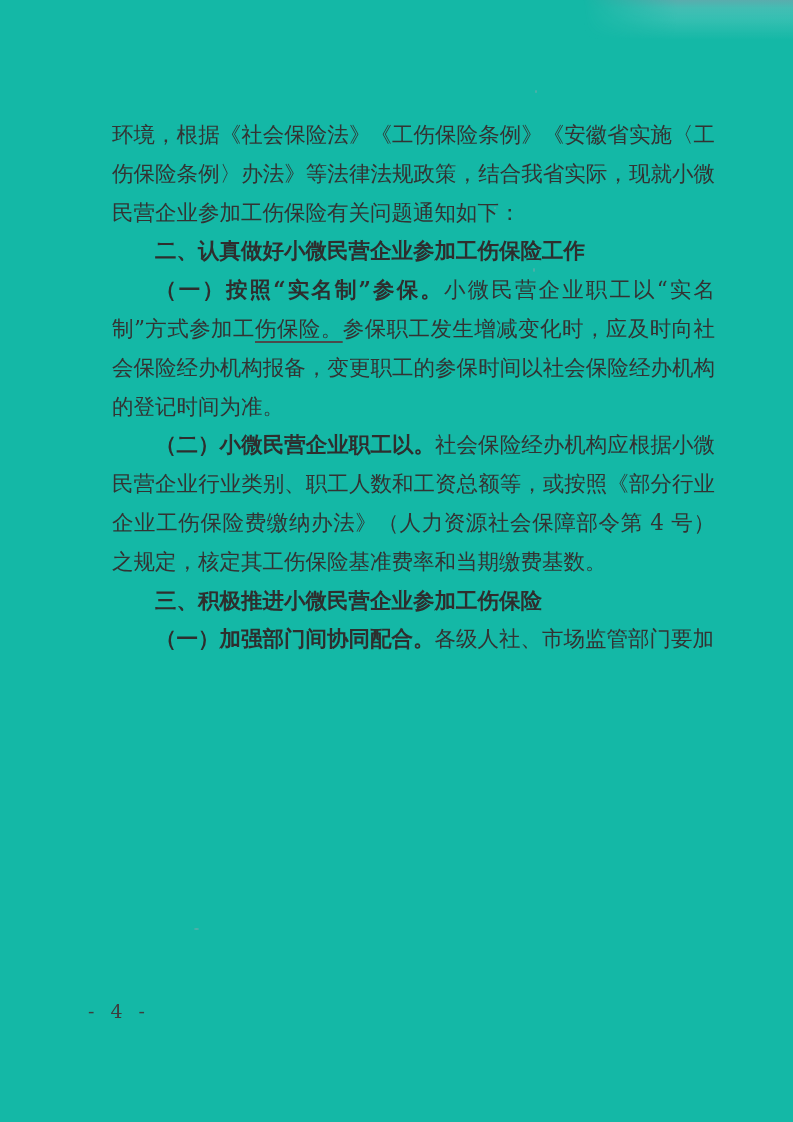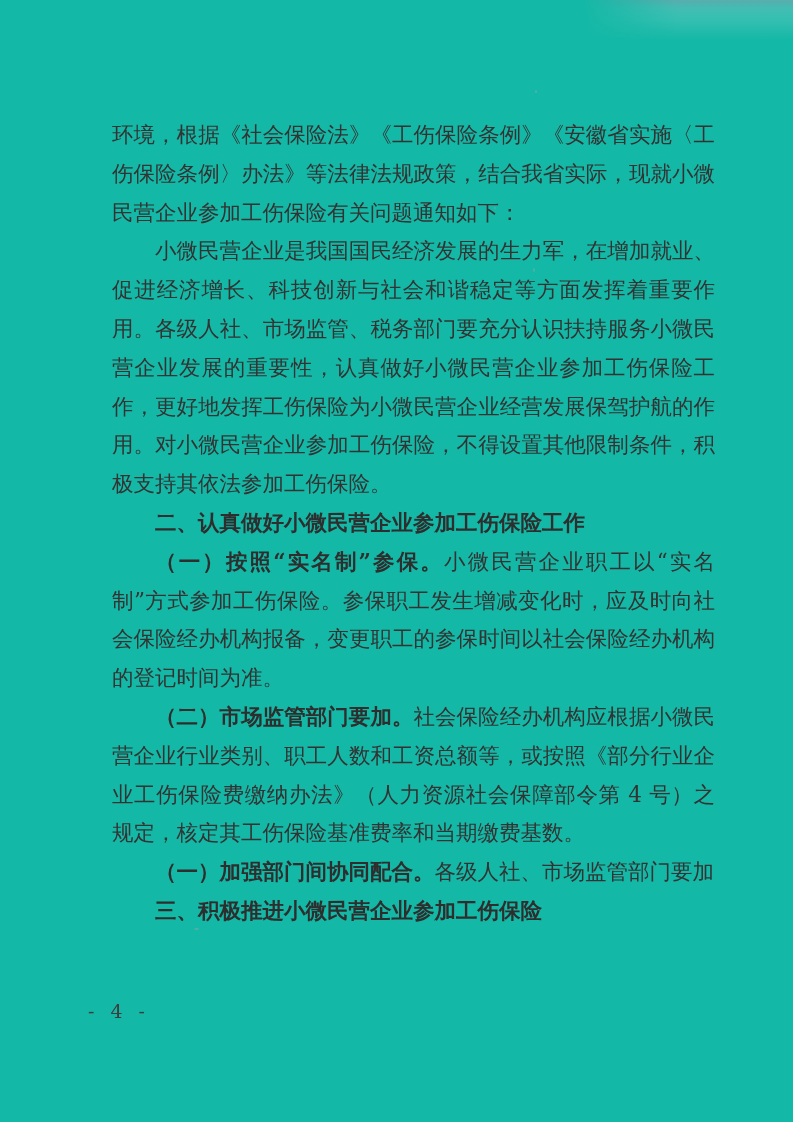--- a/index.html
+++ b/index.html
@@ -60,20 +60,21 @@
   .heading {
     font-weight: 700;
     font-family: "DejaVu Sans", "Liberation Sans", sans-serif;
     color: #2e2e2e;
   }
   .lead {
     font-weight: 700;
     color: #2e2e2e;
   }
   .pen-underline {
+    text-decoration: underline;
     text-decoration-thickness: 1.5px;
     text-underline-offset: 5px;
     text-decoration-color: #4b4b4b;
   }
   .page-number {
     position: absolute;
     left: 88px;
     top: 1000px;
     font-size: 19px;
     letter-spacing: 5px;
@@ -90,29 +91,28 @@
   <div class="scan-speck" style="left:535px; top:90px; width:2px; height:3px;"></div>
   <div class="scan-speck" style="left:533px; top:268px; width:2px; height:4px;"></div>
   <div class="scan-speck" style="left:494px; top:207px; width:2px; height:2px;"></div>
   <div class="scan-speck" style="left:194px; top:928px; width:5px; height:2px;"></div>
 
   <div class="doc-body">
 
     <p>环境，根据《社会保险法》《工伤保险条例》《安徽省实施〈工伤保险条例〉办法》等法律法规政策，结合我省实际，现就小微民营企业参加工伤保险有关问题通知如下：</p>
 
 
-    <p class="indent">小微民营企业是我国国民经济发展的生力军，在增加就业、促进经济增长、科技创新与社会和谐稳定等方面发挥着重要作用。各级人社、市场监管、税务部门要充分认识扶持服务小微民营企业发展的重要性，认真做好小微民营企业参加工伤保险工作，更好地发挥工伤保险为小微民营企业经营发展保驾护航的作用。对小微民营企业参加工伤保险，不得设置其他限制条件，积极支持其依法参加工伤保险。</p>
 
     <p class="indent heading">二、认真做好小微民营企业参加工伤保险工作</p>
 
     <p class="indent"><span class="lead">（一）按照“实名制”参保。</span><span>小微民营企业职工以“实名制”方式参加工</span><span class="pen-underline">伤保险。</span><span>参保职工发生增减变化时，应及时向社会保险经办机构报备，变更职工的参保时间以社会保险经办机构的登记时间为准。</span></p>
 
-    <p class="indent"><span class="lead">（二）市场监管部门要加。</span><span>社会保险经办机构应根据小微民营企业行业类别、职工人数和工资总额等，或按照《部分行业企业工伤保险费缴纳办法》（人力资源社会保障部令第 4 号）之规定，核定其工伤保险基准费率和当期缴费基数。</span></p>
+    <p class="indent"><span class="lead">（二）小微民营企业职工以。</span><span>社会保险经办机构应根据小微民营企业行业类别、职工人数和工资总额等，或按照《部分行业企业工伤保险费缴纳办法》（人力资源社会保障部令第 4 号）之规定，核定其工伤保险基准费率和当期缴费基数。</span></p>
+
+    <p class="indent heading">三、积极推进小微民营企业参加工伤保险</p>
 
     <p class="indent"><span class="lead">（一）加强部门间协同配合。</span><span>各级人社、市场监管部门要加</span></p>
-
-    <p class="indent heading">三、积极推进小微民营企业参加工伤保险</p>
 
   </div>
 
   <div class="page-number">- 4 -</div>
 
 </div>
 
 </body></html>

